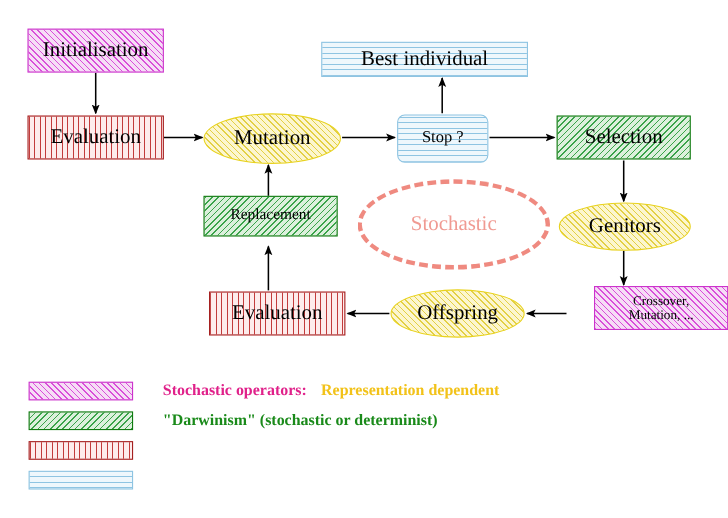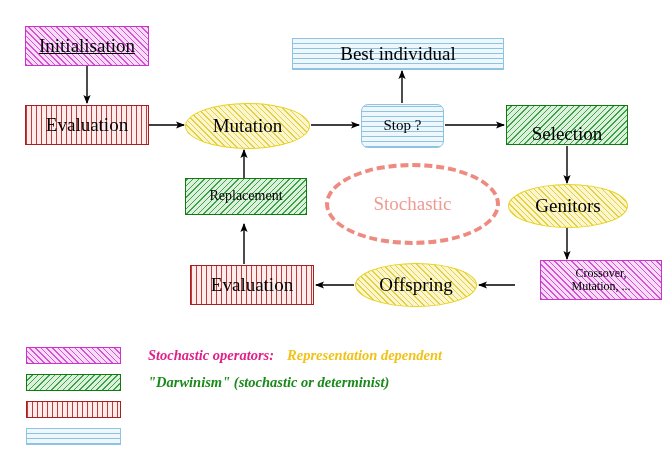--- a/index.html
+++ b/index.html
@@ -60,21 +60,21 @@
   
   .fill-none-dashed{
     border:4px dashed #ef8a80;background:transparent;color:#f09a92;
   }
 
   
   #legend{position:absolute;left:0;top:340px;width:662px;height:131px;z-index:3;}
   .leg-row{position:absolute;left:26px;height:22px;display:flex;align-items:center;}
   .swatch{width:95px;height:17px;box-sizing:border-box;border-width:1.5px;border-style:solid;flex:none;}
   .leg-text{margin-left:27px;font-size:14.5px;white-space:nowrap;
-            font-family:"Liberation Serif","DejaVu Serif",serif;font-weight:bold;font-style:italic;}
+            font-family:"Liberation Serif","DejaVu Serif",serif;font-weight:bold;}
   .leg-text.thin{font-weight:normal;}
   .leg-part{white-space:pre;}
 </style>
 </head>
 <body>
 
 <div id="canvas">
 
   <svg id="edges-layer" width="662" height="471" style="position:absolute;left:0;top:0;z-index:1;pointer-events:none;">
     <defs>
@@ -91,36 +91,36 @@
         <line x1="567" y1="146" x2="567" y2="183" stroke="#000000" stroke-width="1.4" marker-end="url(#arrowhead)"></line>
         <line x1="567" y1="228" x2="567" y2="259" stroke="#000000" stroke-width="1.4" marker-end="url(#arrowhead)"></line>
         <line x1="515" y1="285" x2="479" y2="285" stroke="#000000" stroke-width="1.4" marker-end="url(#arrowhead)"></line>
         <line x1="354" y1="285" x2="316" y2="285" stroke="#000000" stroke-width="1.4" marker-end="url(#arrowhead)"></line>
         <line x1="244" y1="264" x2="244" y2="224" stroke="#000000" stroke-width="1.4" marker-end="url(#arrowhead)"></line>
         <line x1="244" y1="184" x2="244" y2="150" stroke="#000000" stroke-width="1.4" marker-end="url(#arrowhead)"></line>
       </g>
   </svg>
 
   <div id="nodes-layer">
-      <div class="node rect fill-magenta" style="left: 25px; top: 26px; width: 124px; height: 40px; font-size: 19px; text-decoration: underline;">
+      <div class="node rect fill-magenta" style="left: 25px; top: 26px; width: 124px; height: 40px; font-size: 19px;">
         <span class="lbl">Initialisation</span>
       </div>
       <div class="node rect fill-red" style="left: 25px; top: 105px; width: 124px; height: 40px; font-size: 19px;">
         <span class="lbl">Evaluation</span>
       </div>
       <div class="node ell fill-yellow" style="left: 185px; top: 103px; width: 125px; height: 46px; font-size: 19px;">
         <span class="lbl">Mutation</span>
       </div>
-      <div class="node rect fill-blue" style="left: 292px; top: 38px; width: 212px; height: 32px; font-size: 19px;">
+      <div class="node rect fill-blue" style="left: 292px; top: 38px; width: 188px; height: 32px; font-size: 19px;">
         <span class="lbl">Best individual</span>
       </div>
       <div class="node rect rounded fill-blue" style="left: 361px; top: 104px; width: 83px; height: 44px; font-size: 15px;">
         <span class="lbl">Stop ?</span>
       </div>
-      <div class="node rect fill-green" style="left: 506px; top: 105px; width: 122px; height: 40px; font-size: 19px; align-items: flex-end;">
+      <div class="node rect fill-green" style="left: 506px; top: 105px; width: 122px; height: 40px; font-size: 19px;">
         <span class="lbl">Selection</span>
       </div>
       <div class="node ell fill-yellow" style="left: 508px; top: 184px; width: 120px; height: 44px; font-size: 19px;">
         <span class="lbl">Genitors</span>
       </div>
       <div class="node rect fill-magenta" style="left: 516px; top: 260px; width: 122px; height: 40px; font-size: 12px; margin-left: 24px;">
         <span class="lbl">Crossover,<br>Mutation, ...</span>
       </div>
       <div class="node ell fill-yellow" style="left: 355px; top: 263px; width: 122px; height: 44px; font-size: 19px;">
         <span class="lbl">Offspring</span>

